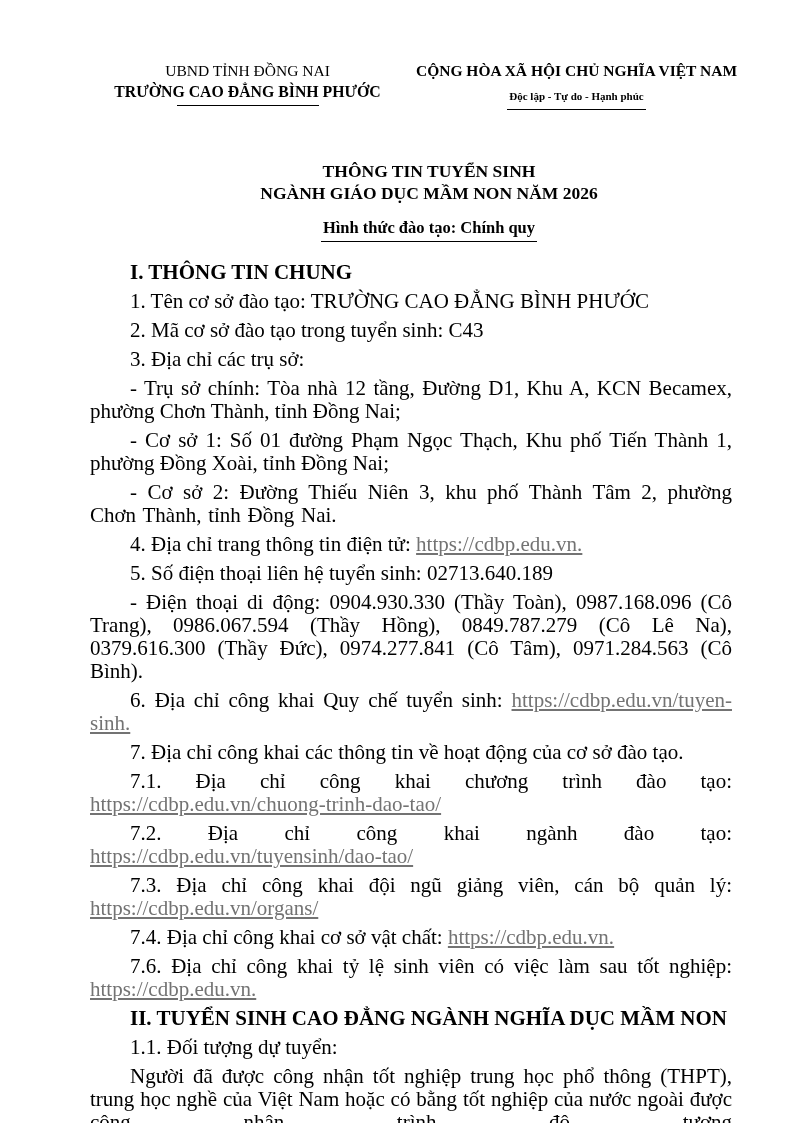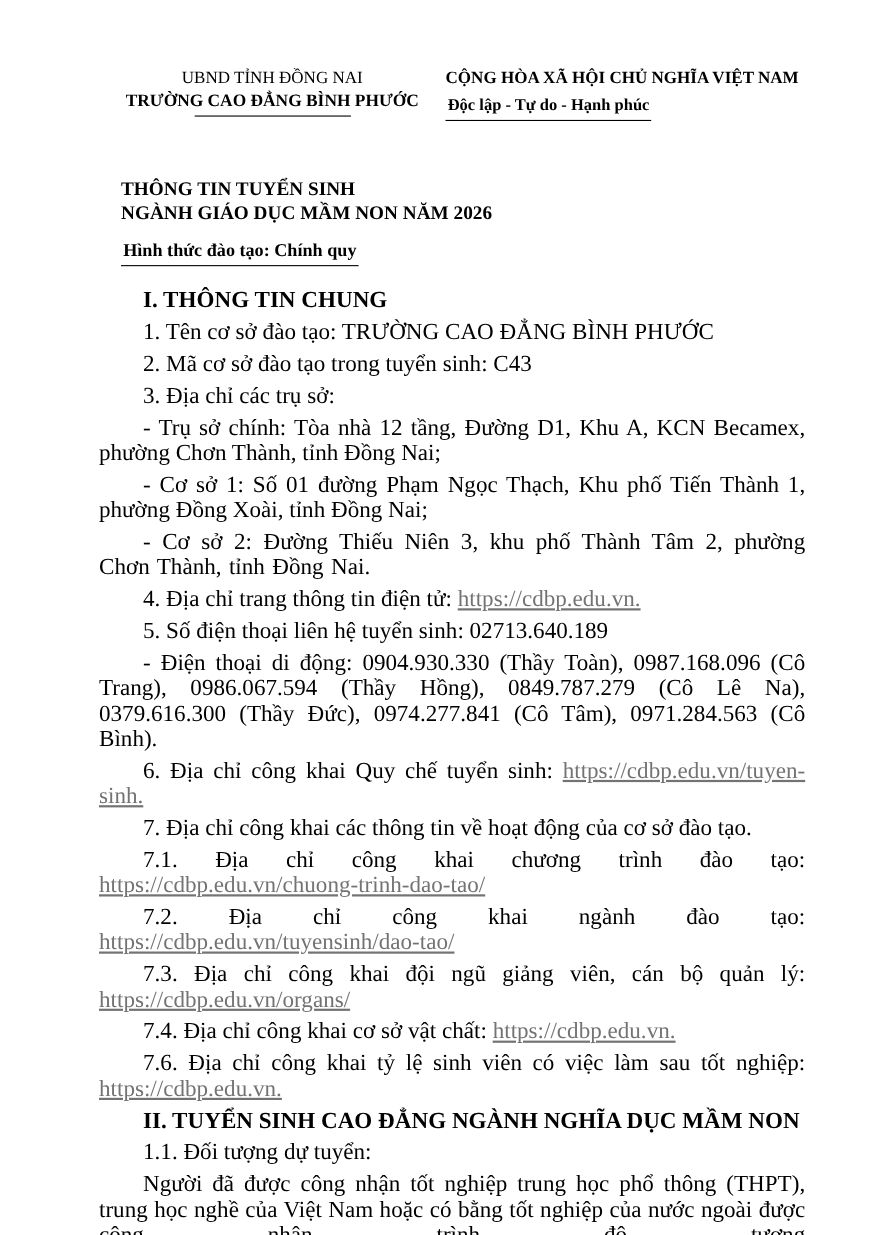--- a/index.html
+++ b/index.html
@@ -10,29 +10,29 @@
     background:#ffffff;
     color:#000;
     font-family:"Liberation Serif","DejaVu Serif",serif;
     overflow:hidden;
     box-sizing:border-box;
     padding:60px 46px 12px 90px;
   }
   
   .doc-header { display:flex; }
   .hdr-left  { flex:0 0 315px; text-align:center; }
-  .hdr-right { flex:1; }
+  .hdr-right { flex:1; text-align:center; }
   .hdr-line1 { font-size:15.5px; line-height:21px; }
   .hdr-left .hdr-line2 { font-size:15.8px; line-height:22px; font-weight:bold; }
   .hdr-right .hdr-line1 { font-weight:bold; }
-  .hdr-right .hdr-line2 { font-size:15px; line-height:22px; font-weight:bold; margin-top:4px; }
+  .hdr-right .hdr-line2 { font-size:11px; line-height:22px; font-weight:bold; margin-top:4px; }
   .short-rule { width:142px; border-top:1.4px solid #000; margin:2px auto 0; }
   .underlined { display:inline-block; border-bottom:1.4px solid #000; padding:0 2px 2px 2px; }
   
-  .title-block { margin-top:50px; padding-left:20px; }
+  .title-block { margin-top:50px; text-align:center; padding-left:20px; }
   .title-line { font-weight:bold; font-size:17.5px; line-height:22px; }
   .title-sub  { font-weight:bold; font-size:16.5px; line-height:22px; margin-top:13px; }
   
   .doc-body { margin-top:19px; }
   .doc-body p {
     margin:0 16px 6px 0;
     font-size:21px;
     line-height:23px;
     text-indent:40px;
     text-align:justify;

